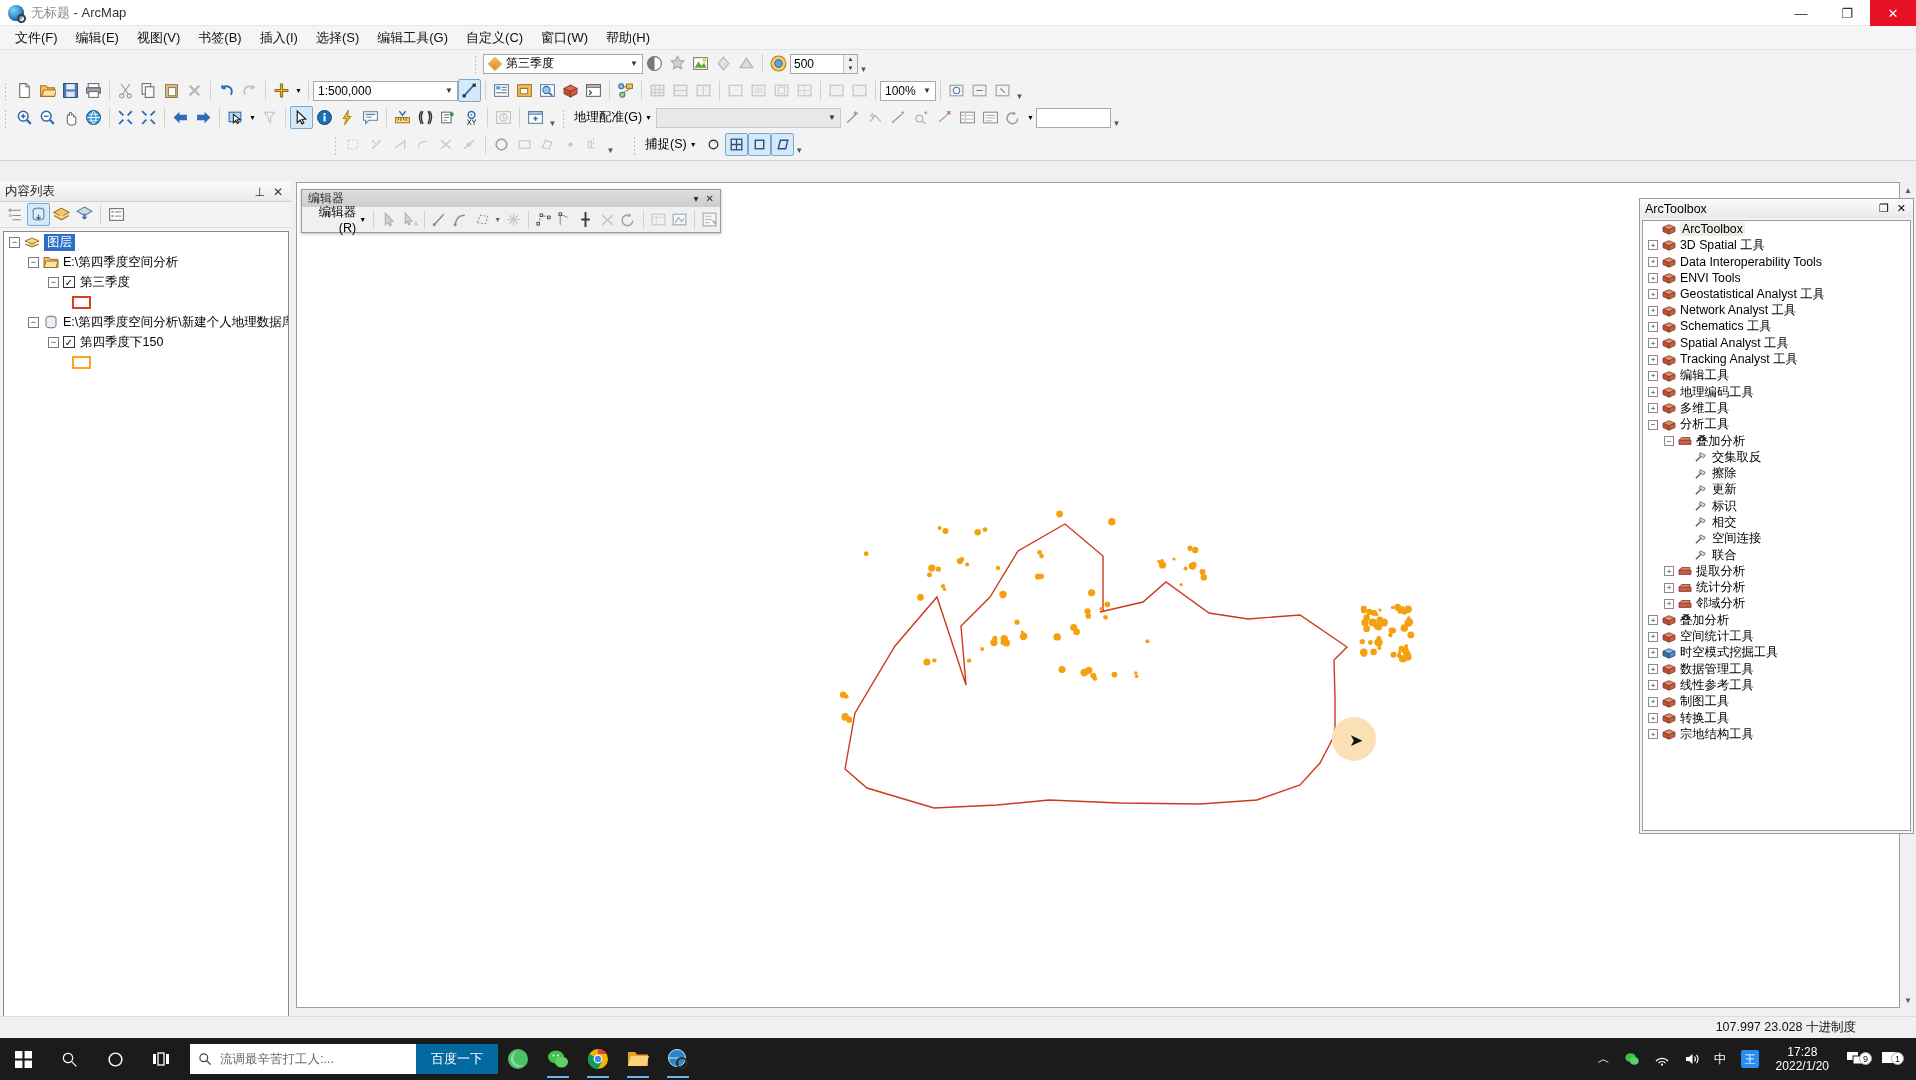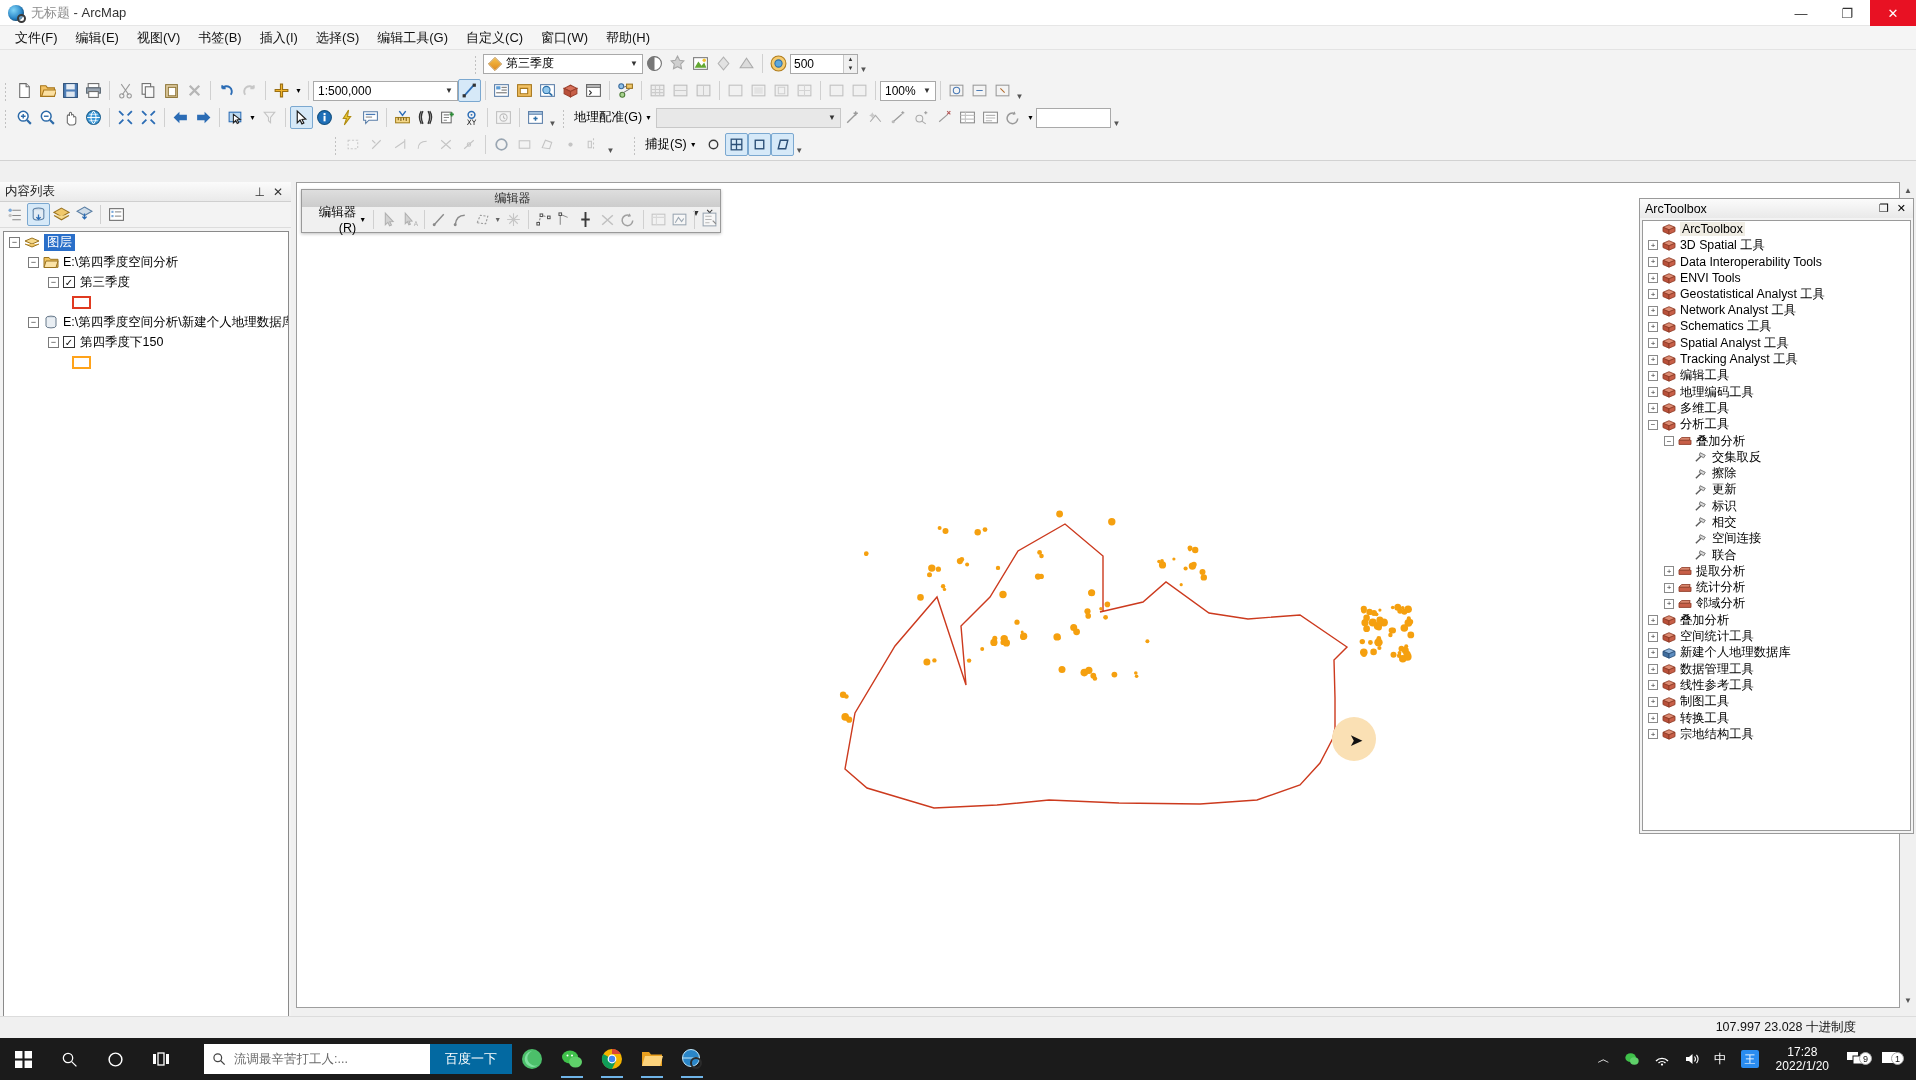--- a/index.html
+++ b/index.html
@@ -106,21 +106,21 @@
         background:#fff; border:1px solid #9e9e9e; overflow:hidden; }
   #map svg{ display:block; }
   #cursorblob{ position:absolute; width:44px;height:44px;border-radius:50%;
     background:#fae0b4; }
   #cursorarrow{ position:absolute; font-size:17px; color:#111; line-height:1; }
 
   
   #editor{ position:absolute; left:4px; top:6px; width:420px;
     background:#f0f0f0; border:1px solid #9a9a9a; box-shadow:0 1px 3px rgba(0,0,0,.25); z-index:30; }
   #editor .ehdr{ height:17px; background:linear-gradient(#dedede,#cccccc);
-    display:flex; align-items:center; padding:0 3px 0 6px; font-size:12px; color:#2b2b2b;flex-direction:column;}
+    display:flex; align-items:center; padding:0 3px 0 6px; font-size:12px; color:#2b2b2b;}
   #editor .ehdr .ebtns{ margin-left:auto; display:flex; gap:7px; font-size:10px; color:#333;
     padding-right:3px;}
   #editor .erow{ height:25px; display:flex; align-items:center; padding-left:2px;text-align:right; }
   #editor .emenu{ font-size:12.5px; padding:0 3px; display:flex; align-items:center; gap:3px; }
 
   
   #mapbottom{ position:absolute; left:0; right:16px; bottom:0; height:22px;
     background:#f0f0f0; display:flex; align-items:center; padding-left:3px; }
   #mapbottom .mb{ width:18px;height:18px; display:flex;align-items:center;justify-content:center;
     border:1px solid transparent; font-size:11px; }
@@ -148,21 +148,21 @@
   .tbxicon{ width:14px;height:12px;margin-right:4px;flex:none; }
   .rootsel{ background:#f0ede4; padding:0 2px; }
   #status{ position:absolute; left:0; right:0; bottom:42px; height:22px;
     background:#f0f0f0; border-top:1px solid #dcdcdc; display:flex; align-items:center;
     justify-content:flex-end; font-size:12.5px; color:#111; padding-right:60px; }
 
   
   #taskbar{ position:absolute; left:0; right:0; bottom:0; height:42px; background:#1b1b1b;
     display:flex; align-items:center; color:#fff; }
   #taskbar .tb{ width:46px;height:42px; display:flex;align-items:center;justify-content:center; }
-  #search{ margin-left:20px; width:226px; height:30px; background:#fff; display:flex;
+  #search{ margin-left:6px; width:226px; height:30px; background:#fff; display:flex;
     align-items:center; color:#6b6b6b; font-size:12.5px; }
   #search .si{ width:30px;display:flex;align-items:center;justify-content:center;color:#444;}
   #baidu{ width:82px;height:30px; background:#0369a1; color:#fff; font-size:13px;
     display:flex;align-items:center;justify-content:center; }
   .appic{ width:40px;height:42px; display:flex;align-items:center;justify-content:center;
     position:relative; }
   .appic .dot{ position:absolute; bottom:2px; left:9px; right:9px; height:2px; background:#6fb4e8;}
   #tray{ margin-left:auto; display:flex; align-items:center; height:42px; color:#fff;
     font-size:12.5px; }
   #tray .ti{ padding:0 7px; display:flex; align-items:center; }
@@ -1380,21 +1380,21 @@
             </svg>
             <span>空间统计工具</span>
           </div>
           <div class="arow" style="padding-left:5px">
             <span class="pm">+</span>
             <svg class="tbxicon" viewBox="0 0 16 14">
               <path d="M1 5 L8 2 L15 5 L8 8z" fill="#8fb4da" stroke="#2b4f78"></path>
               <path d="M1 5 v5 l7 3 V8z" fill="#3f6d9e" stroke="#2b4f78"></path>
               <path d="M15 5 v5 l-7 3 V8z" fill="#5b8cc0" stroke="#2b4f78"></path>
             </svg>
-            <span>新建个人地理数据库</span>
+            <span>时空模式挖掘工具</span>
           </div>
           <div class="arow" style="padding-left:5px">
             <span class="pm">+</span>
             <svg class="tbxicon" viewBox="0 0 16 14">
               <path d="M1 5 L8 2 L15 5 L8 8z" fill="#dd8b72" stroke="#8d3a26"></path>
               <path d="M1 5 v5 l7 3 V8z" fill="#b9503a" stroke="#8d3a26"></path>
               <path d="M15 5 v5 l-7 3 V8z" fill="#c75f48" stroke="#8d3a26"></path>
             </svg>
             <span>数据管理工具</span>
           </div>

